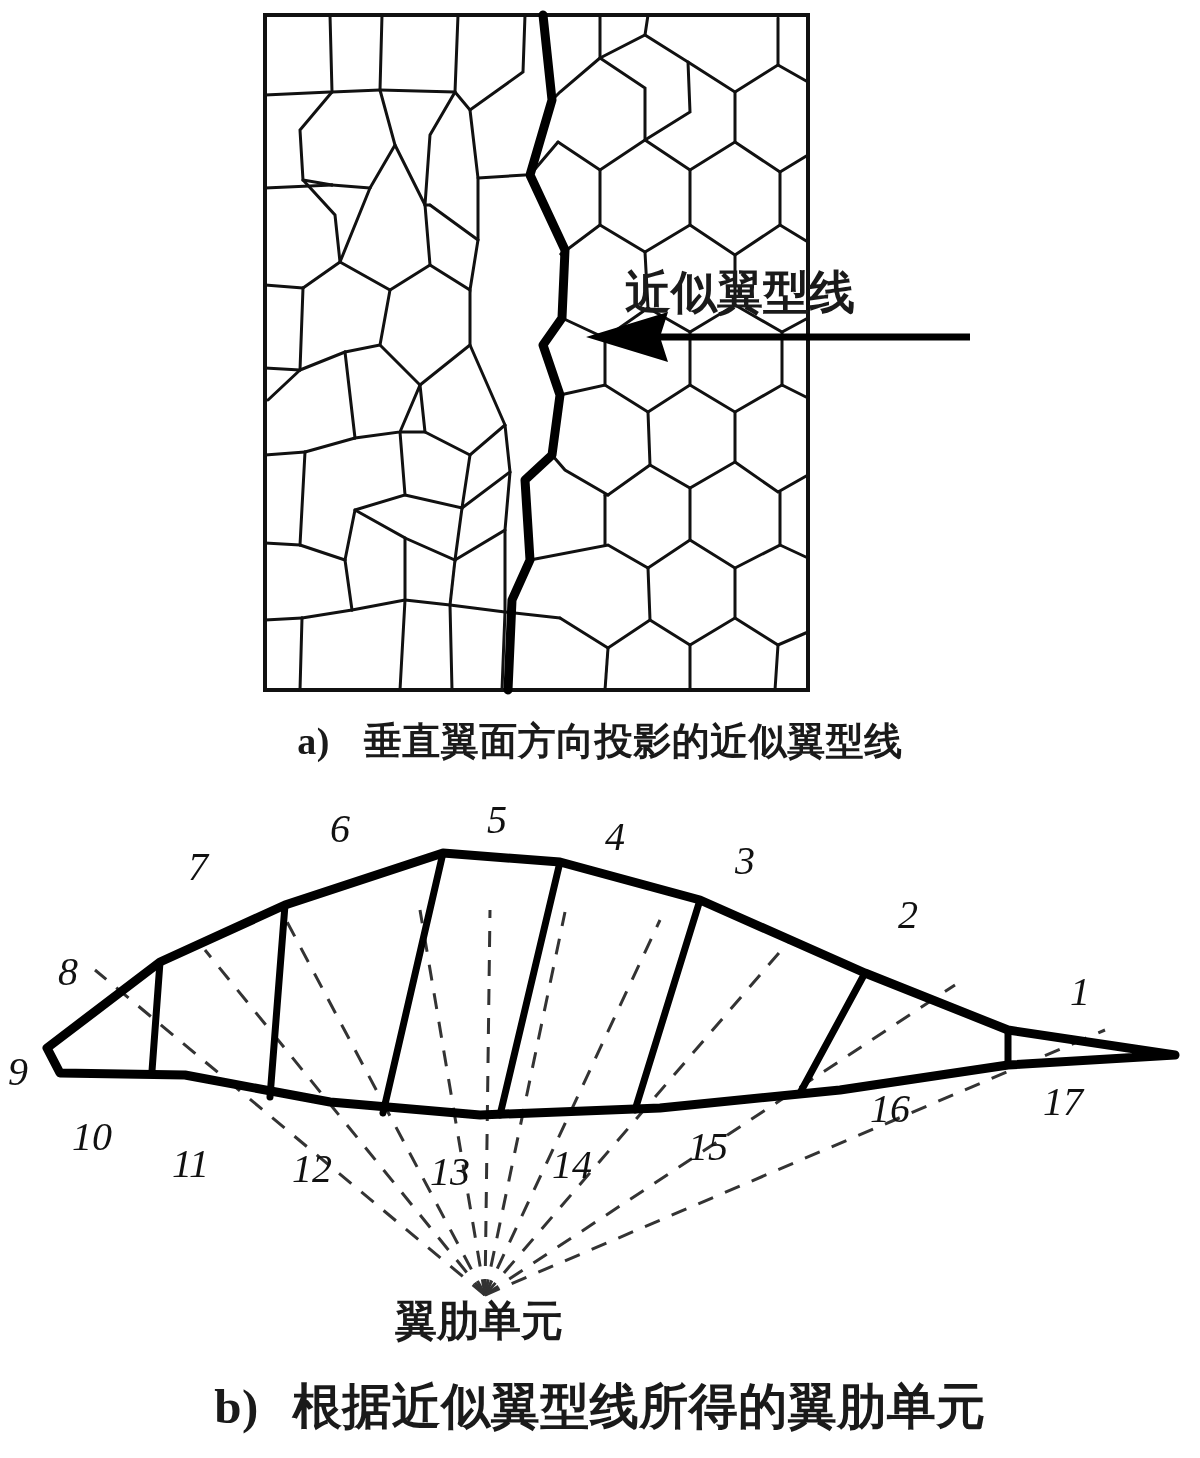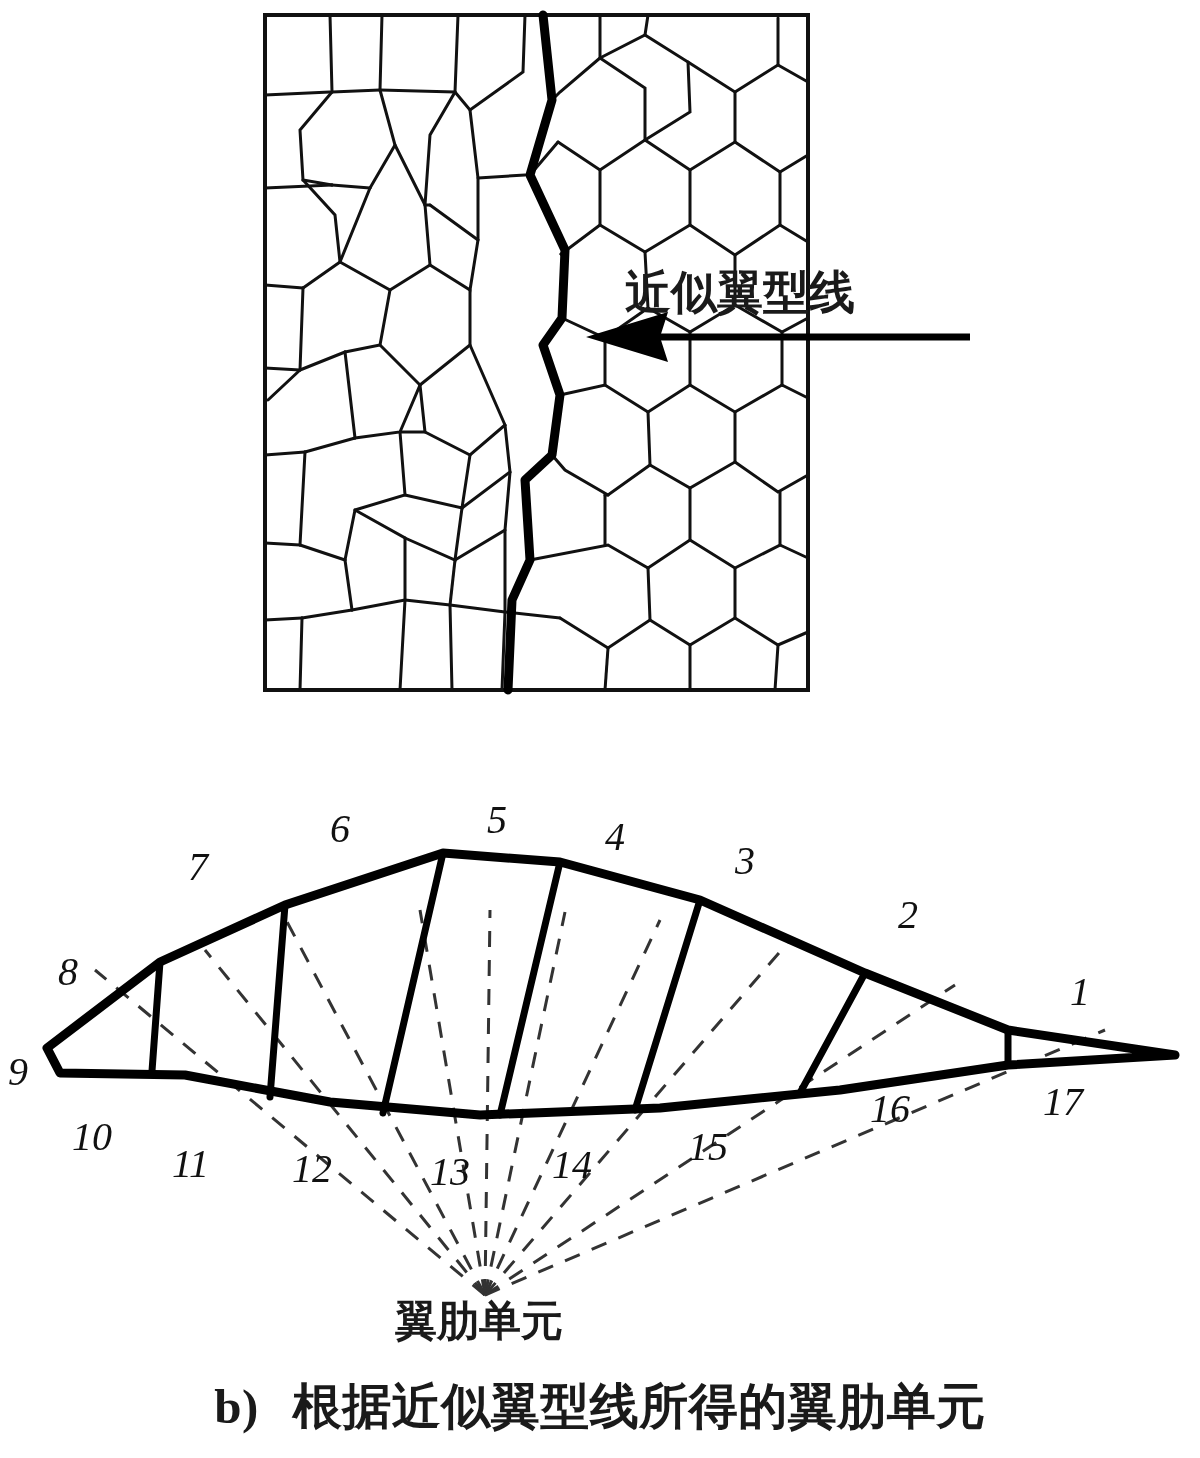--- a/index.html
+++ b/index.html
@@ -175,20 +175,21 @@
 
       <g>
         <line x1="970" y1="337" x2="640" y2="337" stroke="#000" stroke-width="7" stroke-linecap="butt"></line>
         <polygon points="586,337 668,312 660,337 668,362" fill="#000"></polygon>
       </g>
 
       <text class="cn" x="625" y="308" font-size="46">近似翼型线</text>
     </svg>
   </div>
 
+  <div class="caption" id="caption-a"><span class="cap-tag">a)</span><span class="cap-gap"></span><span>垂直翼面方向投影的近似翼型线</span></div>
 
   <div class="panel" id="panel-b">
     <svg class="panel-svg" viewBox="0 0 1200 580" width="1200" height="580">
 
       <g fill="none" stroke="#333" stroke-width="3" stroke-dasharray="16 13" stroke-linecap="butt">
         <path d="M485,505 L95,180"></path>
         <path d="M485,505 L205,160"></path>
         <path d="M485,505 L285,128"></path>
         <path d="M485,505 L420,120"></path>
         <path d="M485,505 L490,120"></path>

